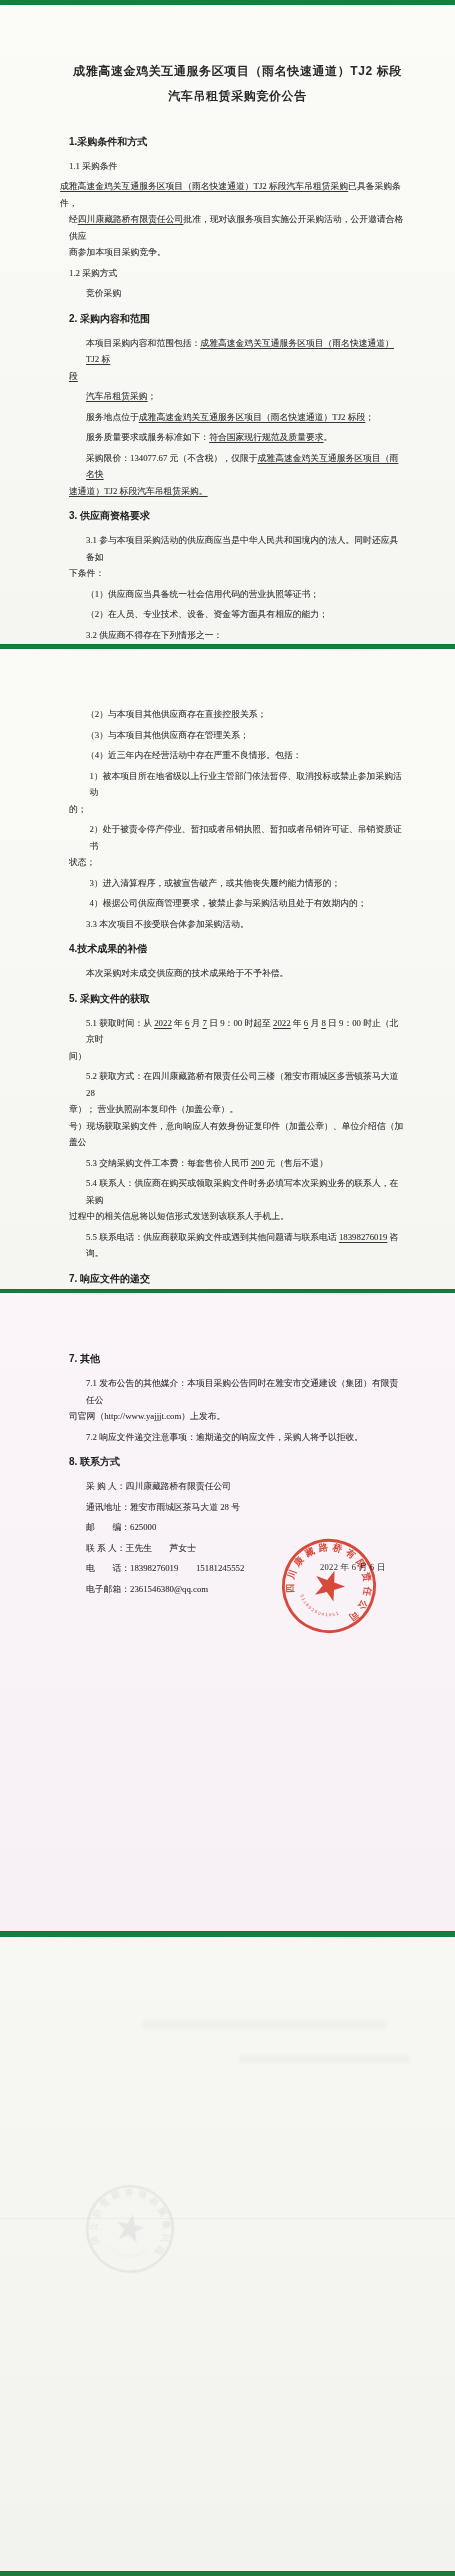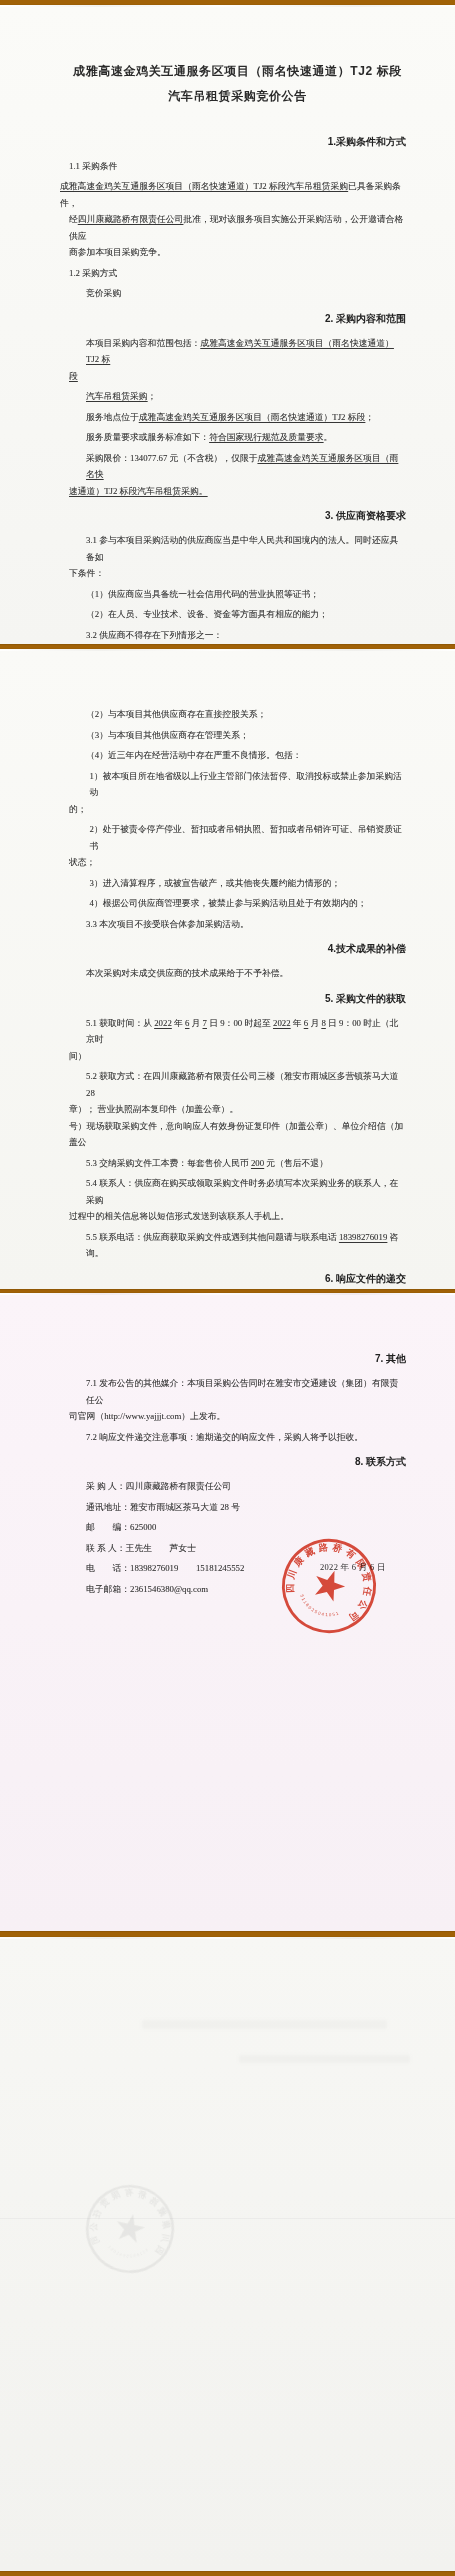--- a/index.html
+++ b/index.html
@@ -1,33 +1,33 @@
 <!DOCTYPE html>
 <html style="font-size:9px"><head>
 <meta charset="utf-8">
 <style>
   html,body{margin:0;padding:0;background:#fdfdfd;}
-  .doc{position:relative;width:455px;height:2576px;overflow:hidden;background:#a16207;
+  .doc{position:relative;width:455px;height:2576px;overflow:hidden;background:#15803d;
        font-family:"Liberation Serif",serif;}
   .page{position:absolute;left:0;width:455px;
         box-shadow:0 0.6px 0.6px rgba(0,0,0,.10), 0 -0.6px 0 rgba(0,0,0,.05);}
   .page::before{content:"";position:absolute;top:0;left:0;right:0;height:2.3px;
         background:linear-gradient(90deg,rgba(255,255,255,.9),rgba(0,0,0,.035) 22%,
         rgba(255,255,255,.7) 48%,rgba(0,0,0,.04) 78%,rgba(255,255,255,.9));}
   .p1{top:4.6px;height:639px;background:linear-gradient(#fbfbf8,#f5f5f2);}
   .p2{top:649px;height:640px;background:linear-gradient(#fafaf7,#f5f5f1);}
   .p3{top:1293px;height:638px;background:linear-gradient(#fbf4f9,#f7f0f5);}
   .p4{top:1937px;height:634px;background:linear-gradient(#f7f7f4,#f2f2ef);}
   .content{padding:54px 49px 0 69px;}
   .p2 .content,.p3 .content{padding-top:57px;}
   .ln{position:relative;}
   .ti{font-family:"Liberation Sans",sans-serif;font-weight:bold;font-size:12px;
       line-height:25px;text-align:center;color:#2a2a2a;letter-spacing:0.6px;}
   .hd{font-family:"Liberation Sans",sans-serif;font-weight:bold;font-size:10px;
-      line-height:17px;color:#222;margin:8px 0;text-align:right;}
+      line-height:17px;color:#222;margin:8px 0;}
   .ti + .hd{margin-top:24px;}
   .content > .hd:first-child{margin-top:0;}
   .bd{font-size:8.8px;line-height:16.5px;color:#363636;
       text-shadow:0 0 0.3px rgba(40,40,40,.35);}
   .g{margin-top:4px;}
   .in1{margin-left:17px;}
   .in2{margin-left:20.5px;}
   .inn{margin-left:-9px;}
   .u{text-decoration:underline;text-underline-offset:1.7px;text-decoration-thickness:0.6px;}
   .seal{position:absolute;left:280px;top:244px;width:98px;height:98px;
@@ -92,21 +92,21 @@
         <div class="ln hd"><span>5.  采购文件的获取</span></div>
         <div class="ln bd g in1"><span>5.1 获取时间：从 </span><span class="u">2022</span><span> 年 </span><span class="u">6</span><span> 月 </span><span class="u">7</span><span> 日 9：00 时起至 </span><span class="u">2022</span><span> 年 </span><span class="u">6</span><span> 月 </span><span class="u">8</span><span> 日 9：00 时止（北京时</span></div>
         <div class="ln bd"><span>间）</span></div>
         <div class="ln bd g in1"><span>5.2 获取方式：在四川康藏路桥有限责任公司三楼（雅安市雨城区多营镇茶马大道 28</span></div>
         <div class="ln bd"><span>章）； 营业执照副本复印件（加盖公章）。</span></div>
         <div class="ln bd"><span>号）现场获取采购文件，意向响应人有效身份证复印件（加盖公章）、单位介绍信（加盖公</span></div>
         <div class="ln bd g in1"><span>5.3 交纳采购文件工本费：每套售价人民币 </span><span class="u">200</span><span> 元（售后不退）</span></div>
         <div class="ln bd g in1"><span>5.4 联系人：供应商在购买或领取采购文件时务必填写本次采购业务的联系人，在采购</span></div>
         <div class="ln bd"><span>过程中的相关信息将以短信形式发送到该联系人手机上。</span></div>
         <div class="ln bd g in1"><span>5.5 联系电话：供应商获取采购文件或遇到其他问题请与联系电话 </span><span class="u">18398276019</span><span> 咨询。</span></div>
-        <div class="ln hd"><span>6.  响应文件的递交</span></div>
+        <div class="ln hd"><span>7.  响应文件的递交</span></div>
         <div class="ln bd g in1"><span>6.1 递交响应文件截止时间：</span></div>
         <div class="ln bd g"><span class="u">2022</span><span> 年 </span><span class="u">6</span><span> 月 </span><span class="u">8</span><span> 日 </span><span class="u">15</span><span> 时 </span><span class="u">00</span><span> 分（北京时间），</span></div>
         <div class="ln bd g in1"><span>6.2 递交地址：指派专人送达至雅安市雨城区北环东路 308 号一楼交建集团采购中心。</span></div>
       </div>
   </section>
 
   <section class="page p3">
     <div class="content">
         <div class="ln hd"><span>7.  其他</span></div>
         <div class="ln bd g in1"><span>7.1 发布公告的其他媒介：本项目采购公告同时在雅安市交通建设（集团）有限责任公</span></div>

